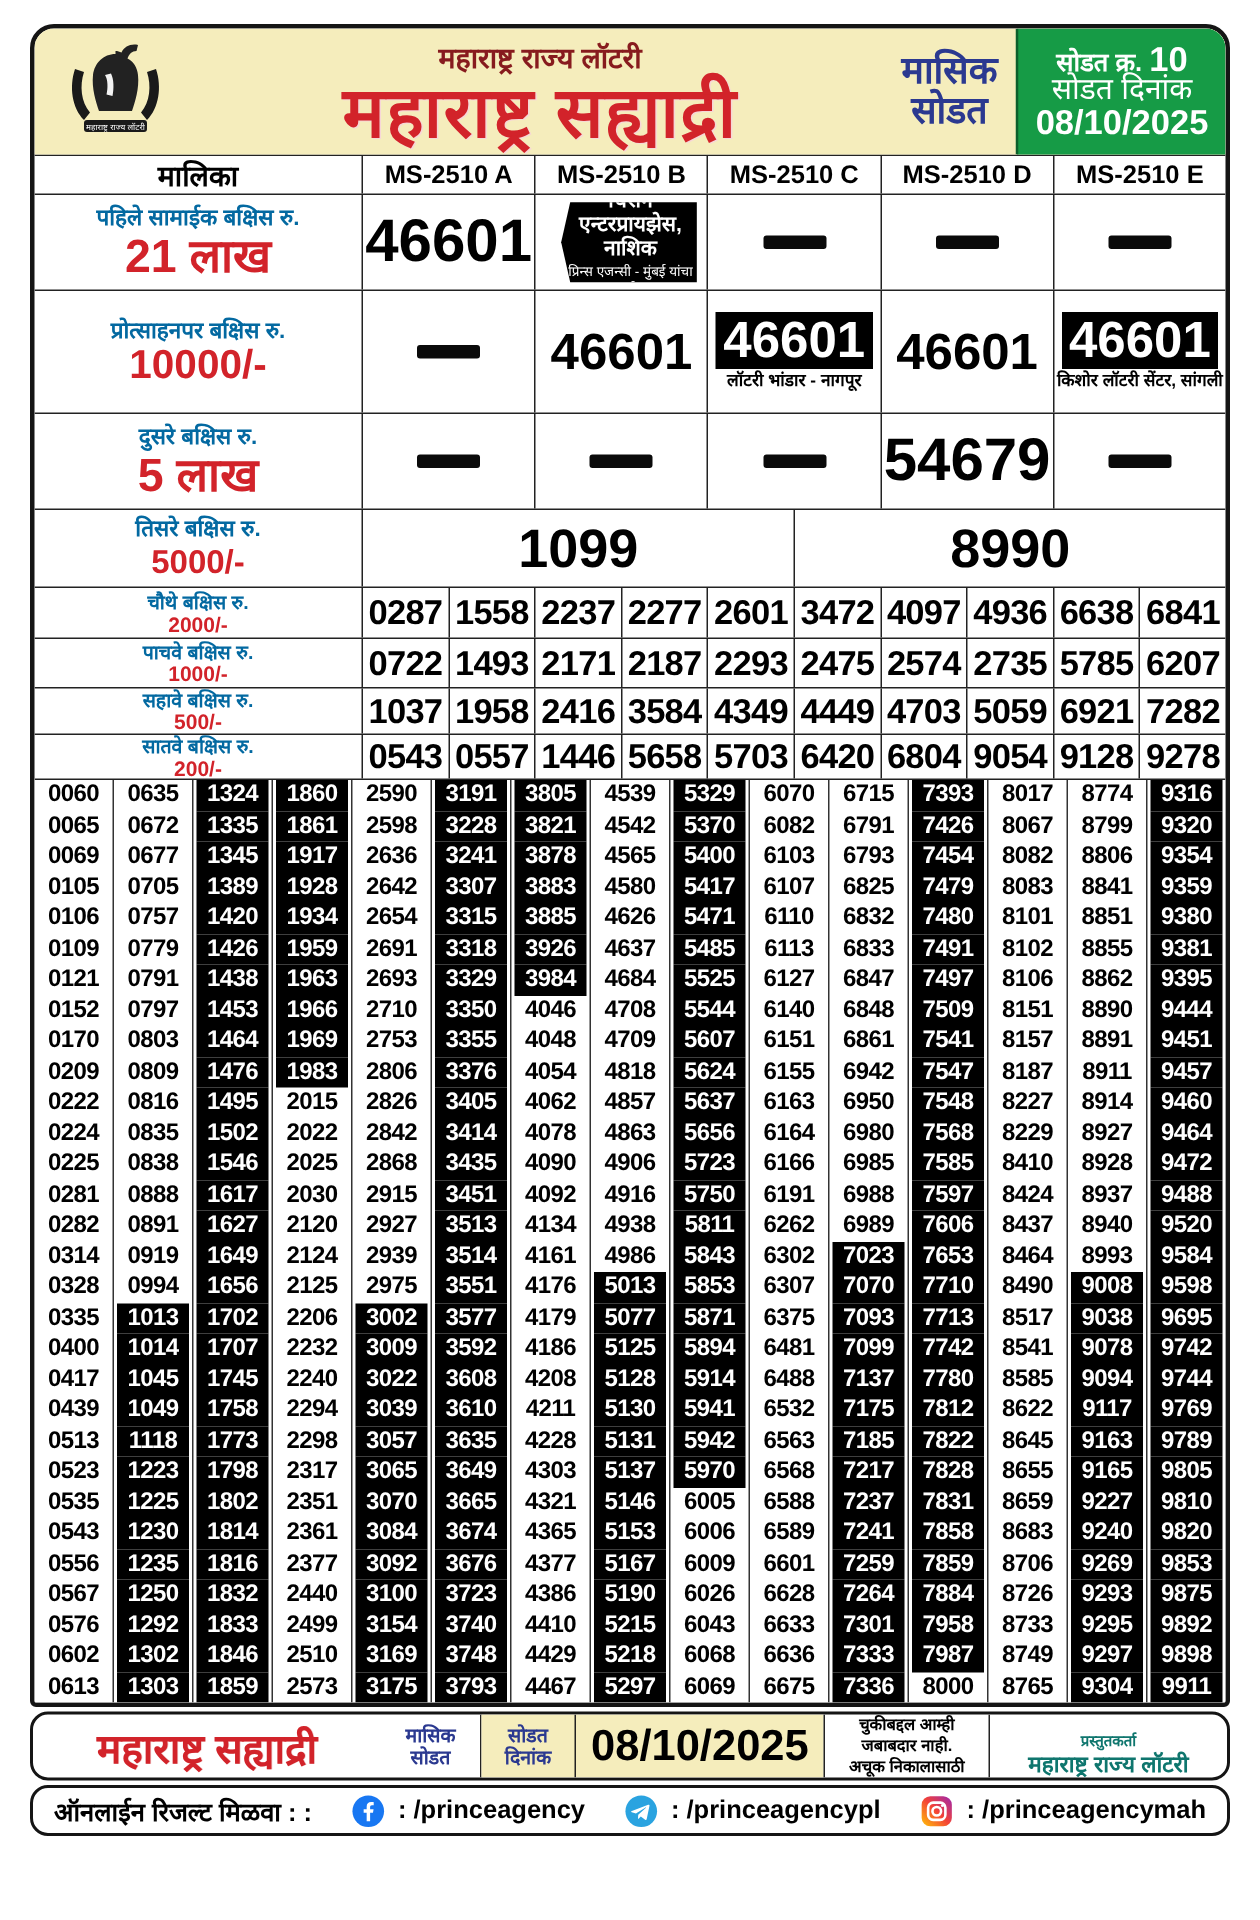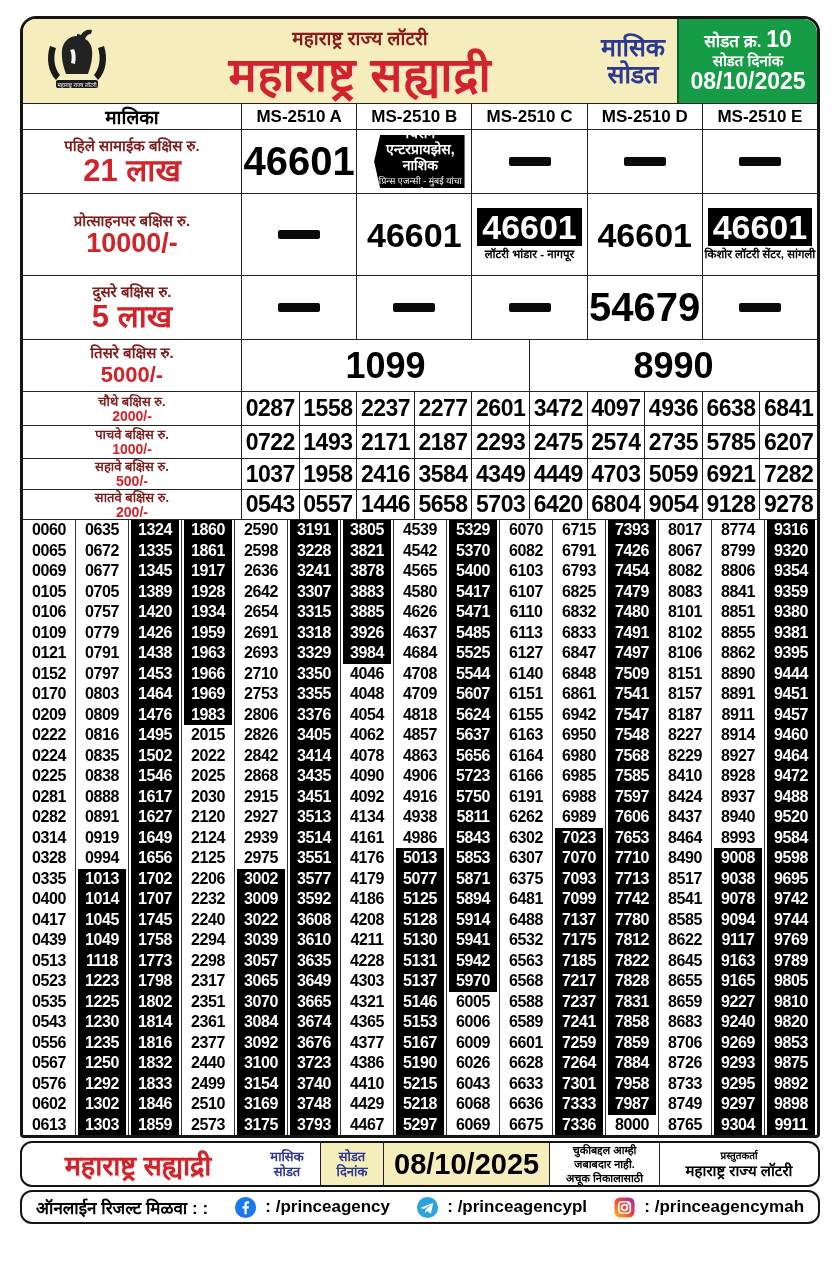--- a/index.html
+++ b/index.html
@@ -12,27 +12,27 @@
   
   .hdr { height:84px; background:#F5EDBC; display:flex; align-items:stretch; position:relative; }
   .logo-wrap { width:108px; display:flex; align-items:center; justify-content:center; }
   .hdr-center { flex:1; display:flex; flex-direction:column; align-items:center; justify-content:center; padding-top:2px; }
   .hdr-small { color:#871B1E; font-weight:bold; font-size:19px; letter-spacing:0; }
   .hdr-title { color:#D2232A; font-weight:bold; font-size:47px; line-height:48px; text-shadow:1px 1px 0 #f7d7d7; letter-spacing:1px; }
   .hdr-masik { width:88px; display:flex; flex-direction:column; align-items:center; justify-content:center; color:#2B3990; font-weight:bold; font-size:25px; line-height:27px; }
   .hdr-green { width:140px; background:#169B46; border-left:2px solid #0c5f2b; border-radius:0 13px 0 0; color:#fff; display:flex; flex-direction:column; align-items:center; justify-content:center; padding:2px 4px; }
   .g1 { font-size:17px; font-weight:bold; line-height:20px; }
   .g1 b { font-size:23px; }
-  .g2 { font-size:15px; font-weight:bold; line-height:17px; }
+  .g2 { font-size:20px; font-weight:normal; line-height:17px; }
   .g3 { font-size:23px; font-weight:bold; line-height:25px; }
 
   
   .row { display:flex; border-top:1.6px solid #222; }
   .labelcol { width:218px; flex:0 0 218px; display:flex; flex-direction:column; align-items:center; justify-content:center; padding:2px; }
-  .lab-blue { color:#7f1d1d; font-weight:bold; font-size:15px; line-height:18px; text-align:center; }
+  .lab-blue { color:#0369a1; font-weight:bold; font-size:15px; line-height:18px; text-align:center; }
   .lab-red { color:#D2232A; font-weight:bold; }
   .sercell { flex:1; border-left:1.6px solid #222; display:flex; flex-direction:column; align-items:center; justify-content:center; text-align:center; }
   .series-row { height:26px; }
   .series-row .labelcol { font-size:19px; font-weight:bold; }
   .series-row .sercell { font-size:17px; font-weight:bold; letter-spacing:0; }
 
   .r1 { height:64px; } .r2 { height:82px; } .r3 { height:64px; }
   .bignum { font-size:40px; font-weight:bold; letter-spacing:0; }
   .dash { width:42px; height:9px; background:#0a0a0a; border-radius:2px; }
   .amount-big { font-size:31px; line-height:31px; }
@@ -69,21 +69,21 @@
 
   
   .fbar { border:2.5px solid #151515; border-radius:12px; margin-top:3px; background:#fff; display:flex; align-items:stretch; overflow:hidden; }
   .fbar1 { height:46px; }
   .f-title { width:232px; display:flex; align-items:center; justify-content:center; color:#D2232A; font-weight:bold; font-size:27px; text-shadow:0.5px 0.5px 0 #f0c9c9; }
   .f-sec { display:flex; flex-direction:column; align-items:center; justify-content:center; color:#2B3990; font-weight:bold; font-size:13px; line-height:15px; }
   .f-div { border-left:1.6px solid #222; }
   .f-yellow { background:#F5EDBC; display:flex; align-items:stretch; }
   .f-date { display:flex; align-items:center; justify-content:center; font-size:29px; font-weight:bold; padding:0 10px; letter-spacing:0; }
   .f-disc { flex:1; display:flex; flex-direction:column; align-items:center; justify-content:center; font-size:11px; font-weight:bold; line-height:14px; text-align:center; padding:0 6px; }
-  .f-pres { width:158px; display:flex; flex-direction:column; align-items:center; justify-content:center; color:#000000; line-height:13px; }
+  .f-pres { width:158px; display:flex; flex-direction:column; align-items:center; justify-content:flex-end; color:#0f766e; line-height:13px; }
   .f-pres .pl { font-size:10px; font-weight:bold; }
   .f-pres .pv { font-size:15px; font-weight:bold; line-height:17px; }
 
   .fbar2 { height:34px; align-items:center; padding:0 14px; gap:8px; border-radius:12px; }
   .f-online { font-size:17px; font-weight:bold; }
   .sochandle { font-size:17px; font-weight:bold; }
   .socico { width:23px; height:23px; flex:0 0 23px; }
 
   [data-interactable] { cursor:default; }
 </style>

